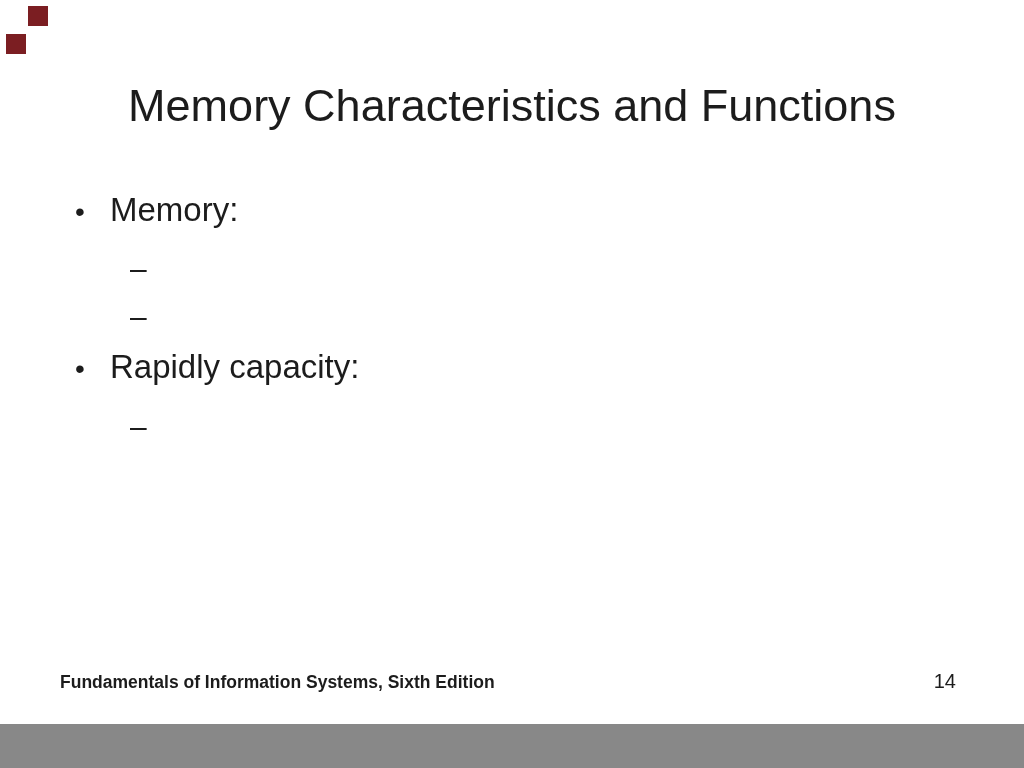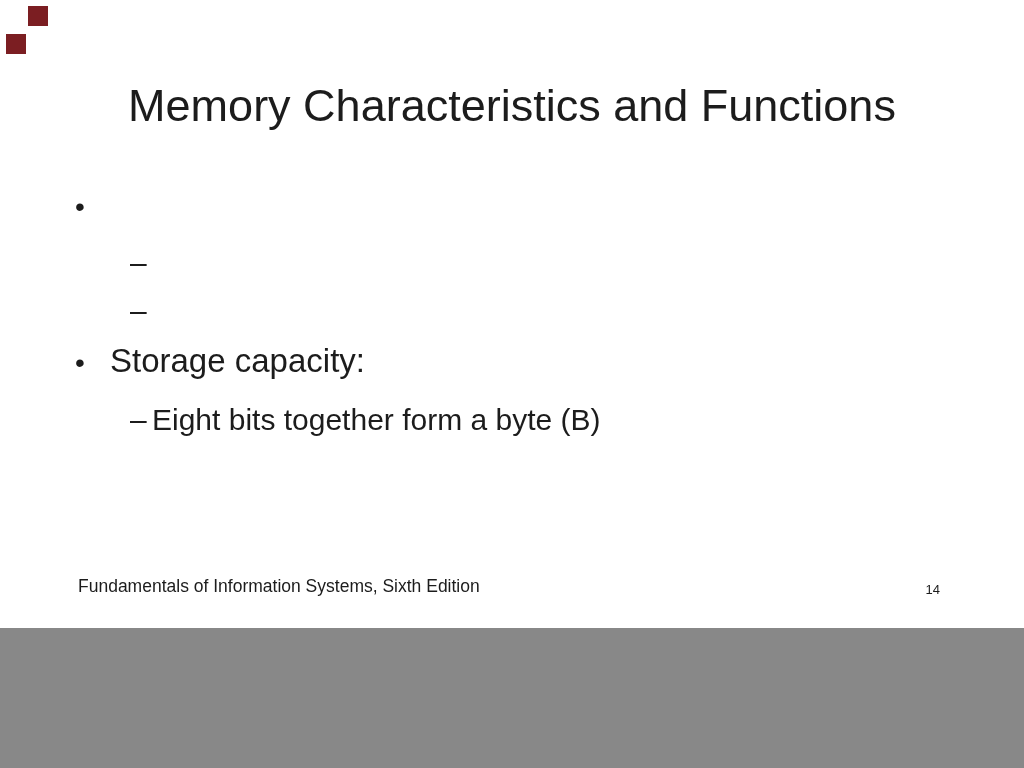--- a/index.html
+++ b/index.html
@@ -5,21 +5,21 @@
   :root {
     --color-accent: #7b1e22;
     --color-text: #1c1c1c;
     --color-background: #ffffff;
   }
   * { margin: 0; padding: 0; box-sizing: border-box; }
   html, body { background: #888; }
   .slide {
     position: relative;
     width: 1024px;
-    height: 628px;
+    height: 724px;
     background: var(--color-background);
     font-family: "Liberation Sans", sans-serif;
     color: var(--color-text);
     overflow: hidden;
     margin: 0 auto;
   }
   .deco-sq {
     position: absolute;
     width: 20px;
     height: 20px;
@@ -66,63 +66,64 @@
     margin-bottom: 7px;
   }
   .l2 + .l1 { margin-top: 10px; }
   .l2 .marker {
     width: 22px;
     flex: 0 0 22px;
   }
   .l2 .text { max-width: 756px; }
   .footer-left {
     position: absolute;
-    left: 78px;
+    left: 60px;
     bottom: 31px;
     font-size: 17.5px;
+    font-weight: bold;
   }
   .footer-right {
     position: absolute;
-    right: 84px;
+    right: 68px;
     bottom: 31px;
-    font-size: 13px;
+    font-size: 20px;
   }
 </style>
 </head>
 <body>
 
 <div class="slide">
 
   <div class="deco-sq sq1"></div>
   <div class="deco-sq sq2"></div>
 
   <h1 class="title">Memory Characteristics and Functions</h1>
 
   <div class="content">
 
     <div class="l1">
       <span class="marker">•</span>
+      <span class="text">Memory:</span>
     </div>
 
     <div class="l2">
       <span class="marker">–</span>
     </div>
 
     <div class="l2">
       <span class="marker">–</span>
     </div>
 
     <div class="l1">
       <span class="marker">•</span>
-      <span class="text">Storage capacity:</span>
+      <span class="text">Rapidly capacity:</span>
     </div>
 
     <div class="l2">
       <span class="marker">–</span>
-      <span class="text">Eight bits together form a byte (B)</span>
     </div>
 
   </div>
 
   <div class="footer-left">Fundamentals of Information Systems, Sixth Edition</div>
   <div class="footer-right">14</div>
 
 </div>
 
 </body></html>

